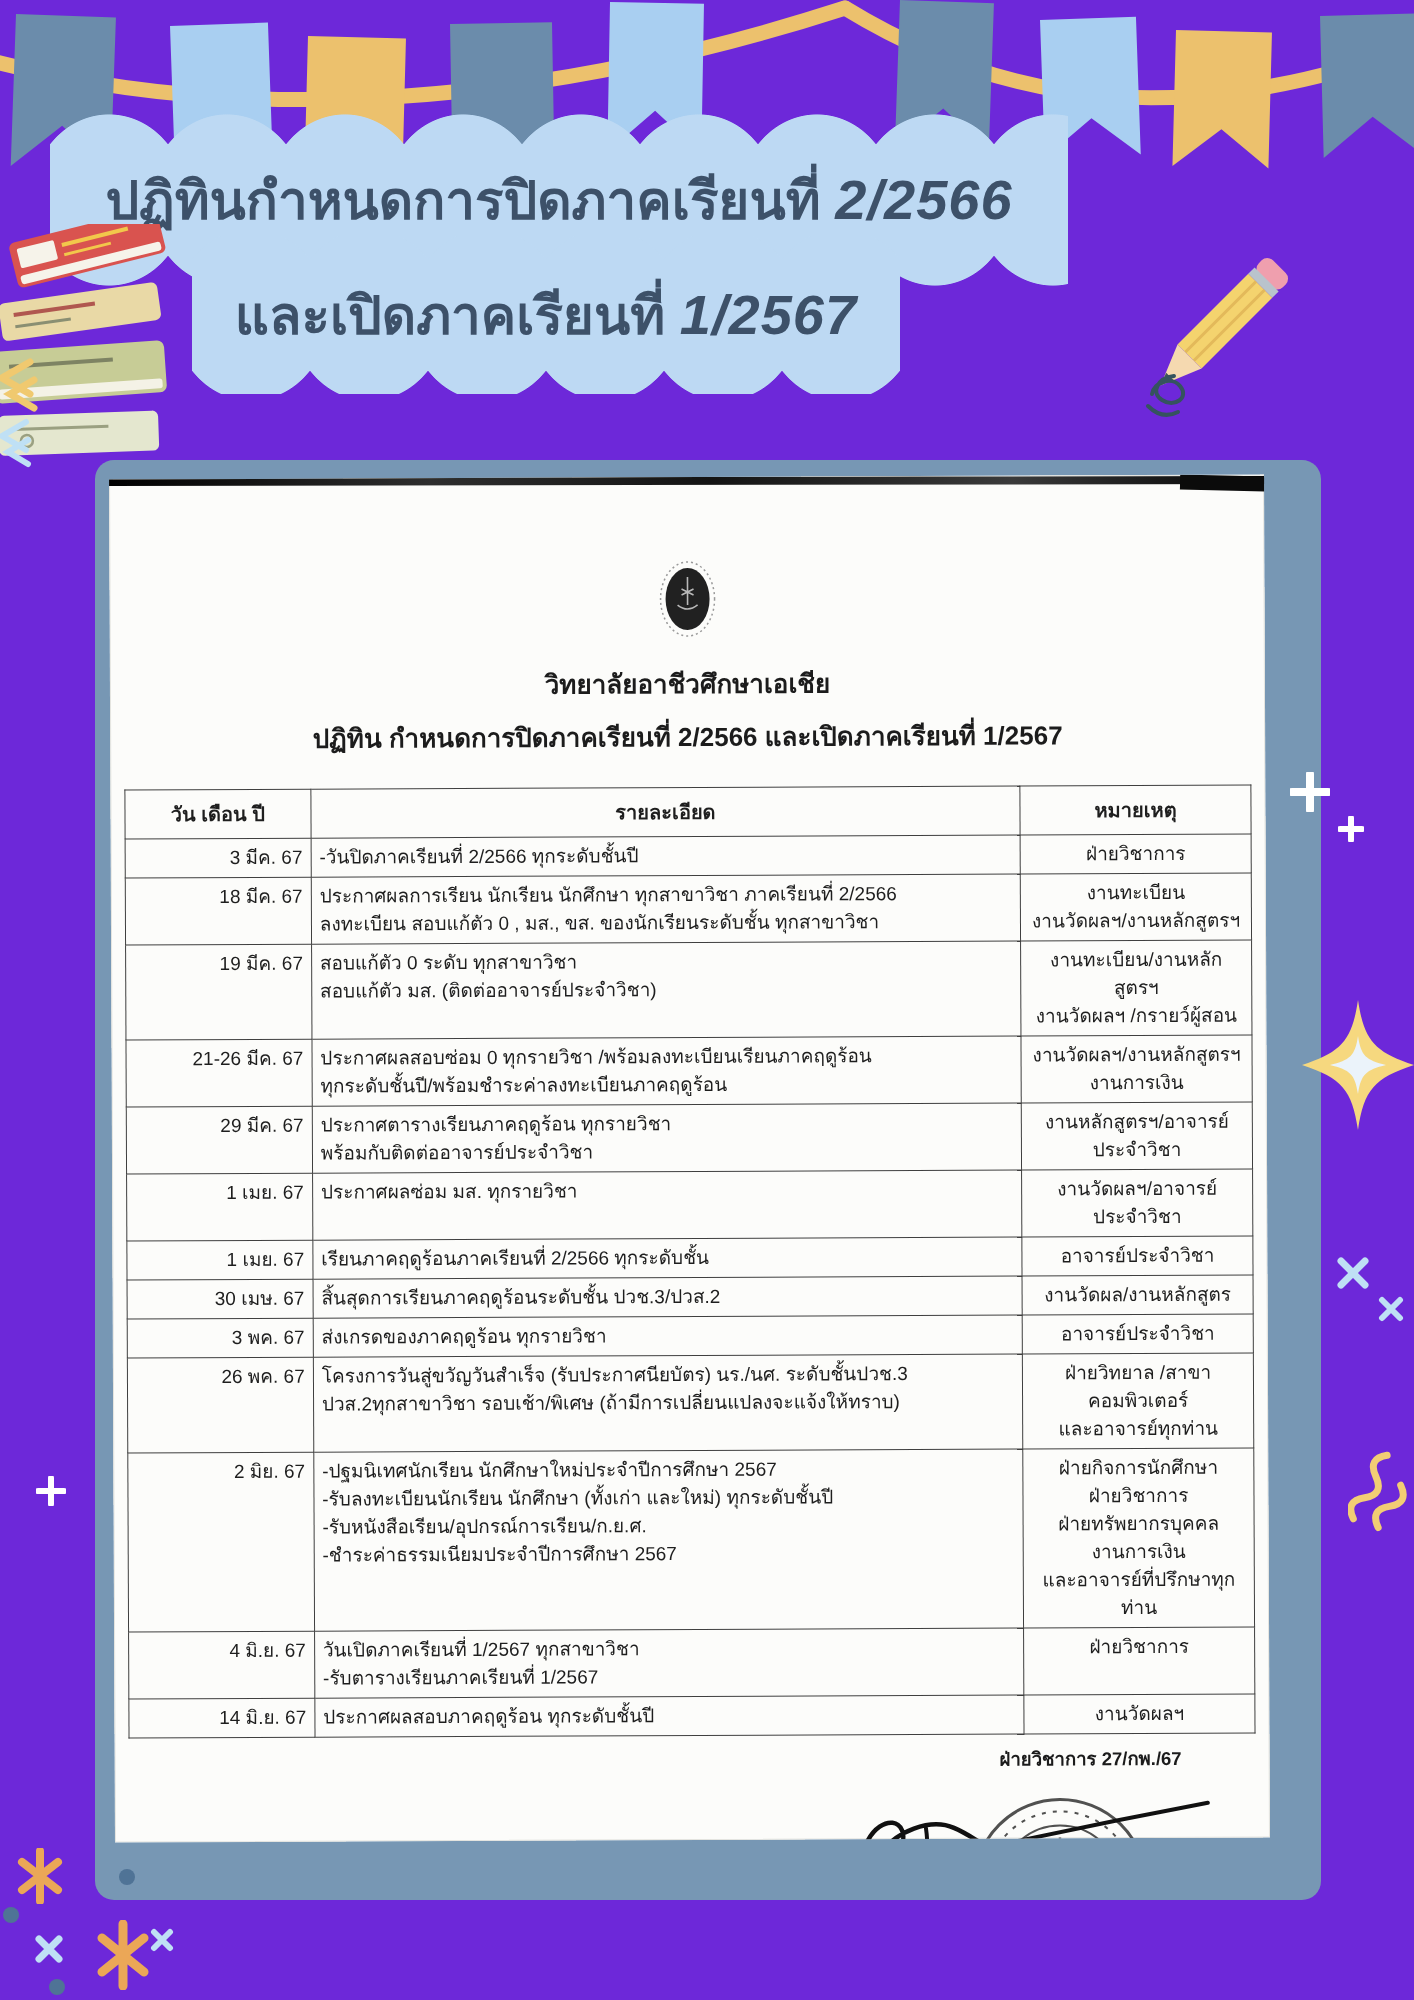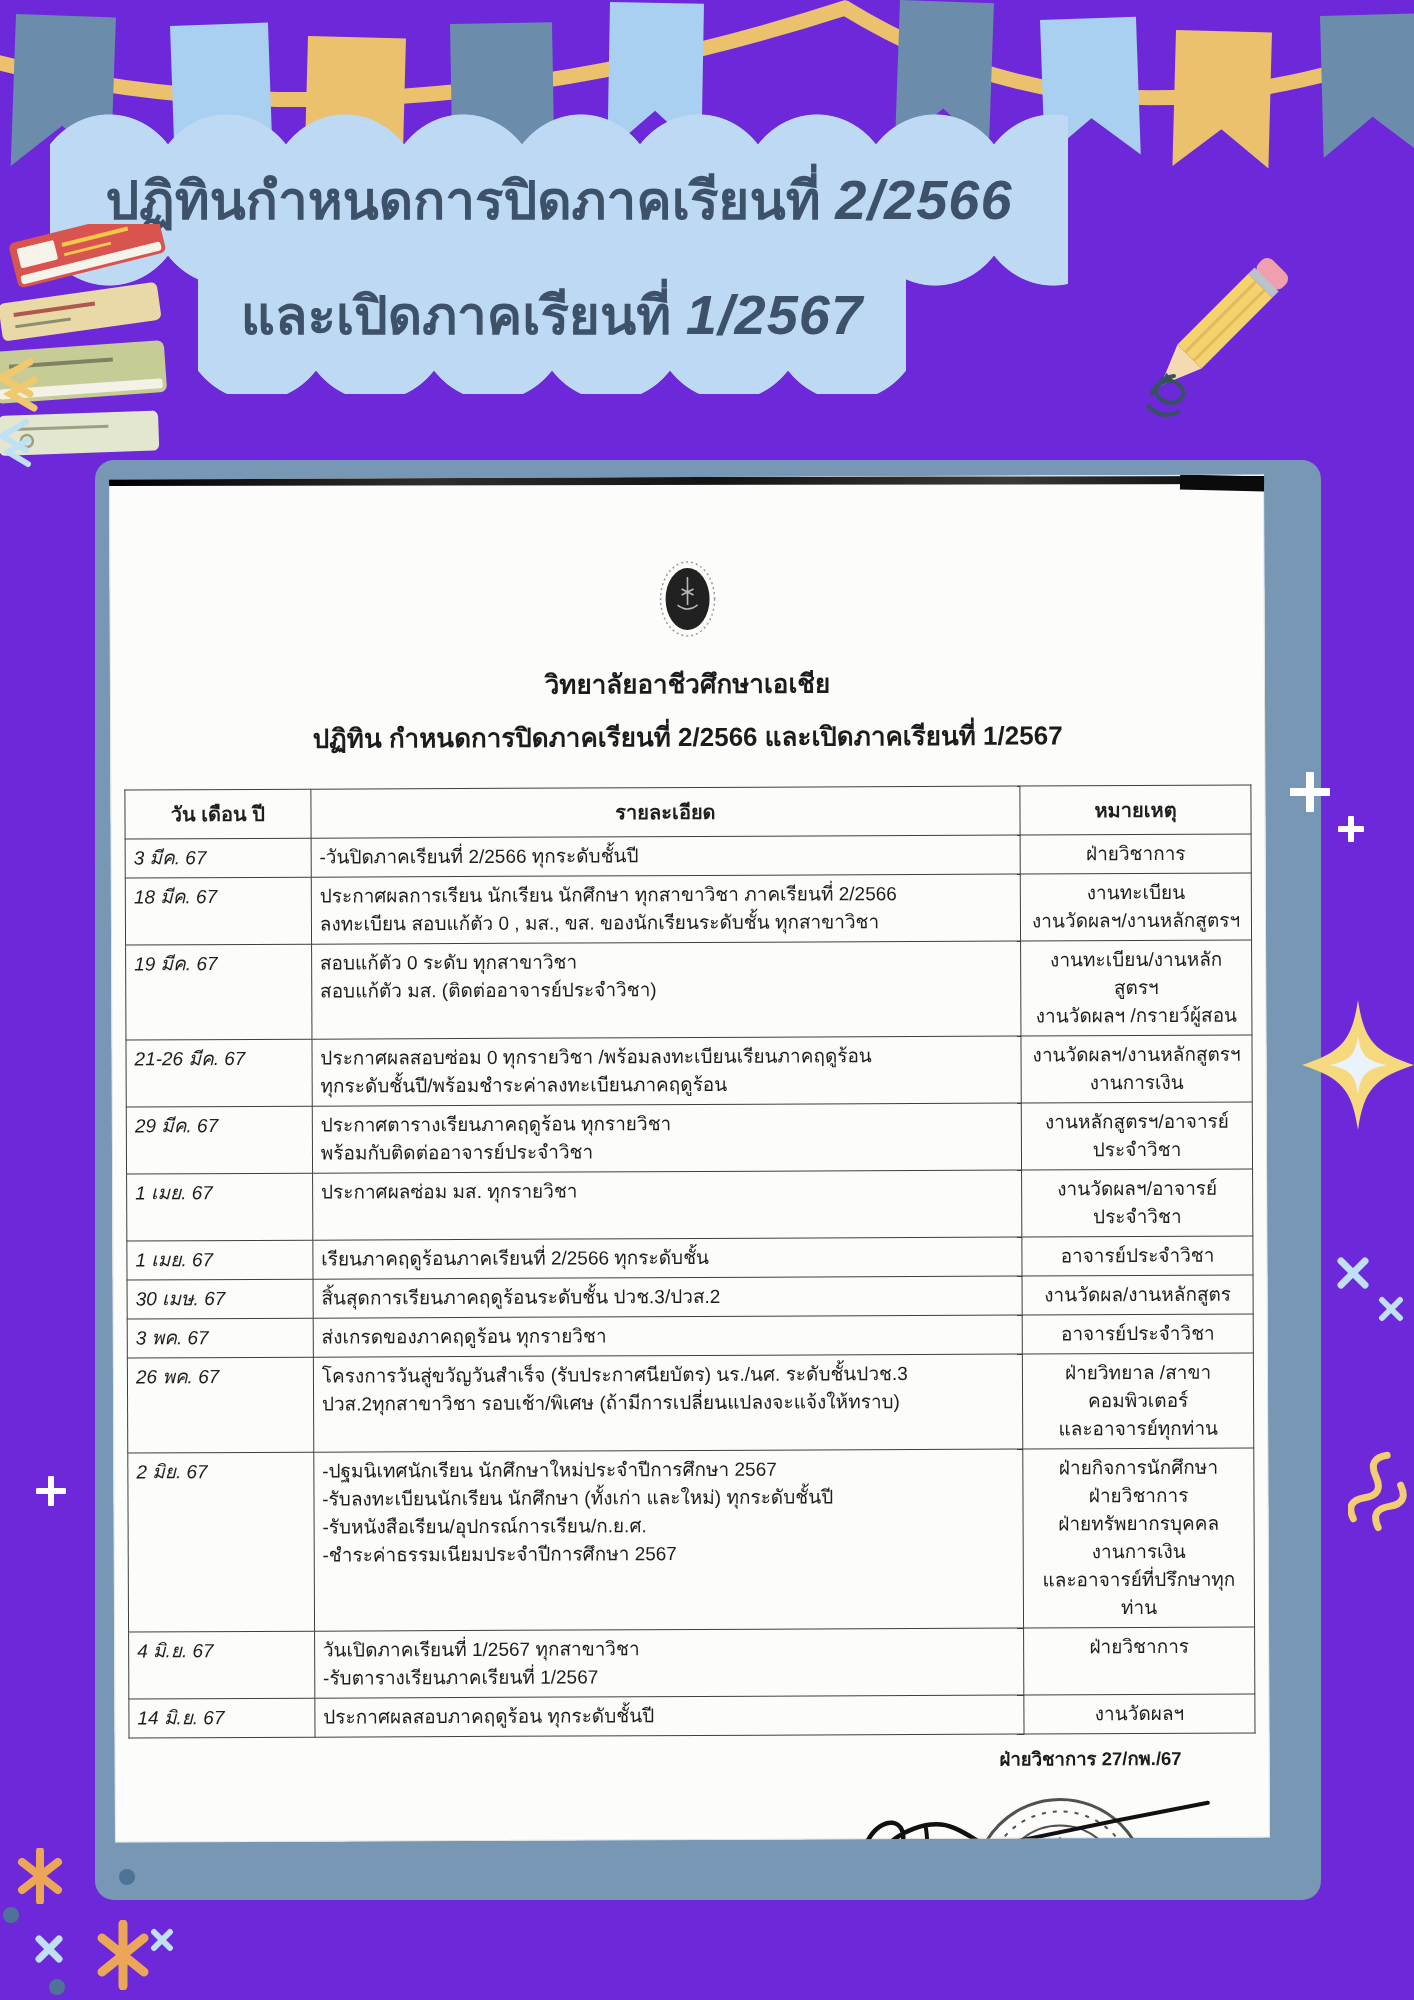--- a/index.html
+++ b/index.html
@@ -7,21 +7,21 @@
           font-family:"Liberation Sans","DejaVu Sans",sans-serif;color:#222;}
 
   
   .bunting{position:absolute;left:0;top:0;z-index:1;}
 
   
   .scallop{position:absolute;z-index:2;display:flex;align-items:center;justify-content:center;
            background-image:radial-gradient(ellipse 78px 86px at center,#bdd9f3 99%,rgba(0,0,0,0) 100%);
            background-size:118px 100%;background-repeat:repeat-x;}
   .scallop1{left:50px;top:112px;width:1018px;height:176px;}
-  .scallop2{left:198px;top:236px;width:708px;height:158px;}
+  .scallop2{left:192px;top:236px;width:708px;height:158px;}
   .title-text{white-space:nowrap;font-size:53px;font-weight:800;color:#3d5169;letter-spacing:0px;}
   .title-num{font-style:italic;font-weight:900;font-size:56px;letter-spacing:1px;}
 
   
   .books{position:absolute;left:-6px;top:224px;z-index:3;}
   .pencil{position:absolute;left:1128px;top:248px;z-index:3;}
 
   
   .card{position:absolute;left:95px;top:460px;width:1226px;height:1440px;background:#7797b4;
         border-radius:19px;padding:17px 54px 60px 17px;box-sizing:border-box;z-index:4;}
@@ -34,21 +34,21 @@
 
   .logo{display:block;margin:82px auto 0 auto;}
   .college{margin-top:24px;text-align:center;font-size:26px;font-weight:700;color:#1c1c1c;}
   .doc-title{margin-top:12px;text-align:center;font-size:26px;font-weight:700;color:#1c1c1c;}
 
   table.cal{border-collapse:collapse;margin:30px 14px 0 14px;width:calc(100% - 28px);
             font-size:19px;color:#1e1e1e;}
   table.cal th,table.cal td{border:1.6px solid #3f3f3f;vertical-align:top;}
   table.cal th{font-size:20px;font-weight:700;text-align:center;padding:8px 4px;}
   table.cal td{padding:5px 8px;line-height:28px;}
-  td.col-date{text-align:left;padding-left:2px;padding-right:2px;font-style:italic;}
+  td.col-date{text-align:right;padding-left:2px;padding-right:2px;}
   td.col-details{text-align:left;padding-left:15px;}
   td.col-notes{text-align:center;padding-left:4px;padding-right:4px;}
   .line{min-height:28px;}
 
   .footer-note{margin:10px 88px 0 0;text-align:right;font-size:18.5px;font-weight:700;color:#1b1b1b;}
 
   .sig-block{position:relative;width:390px;height:212px;margin:12px 48px 0 auto;text-align:center;}
   .sig-svg{position:absolute;left:0;top:0;}
 
   

